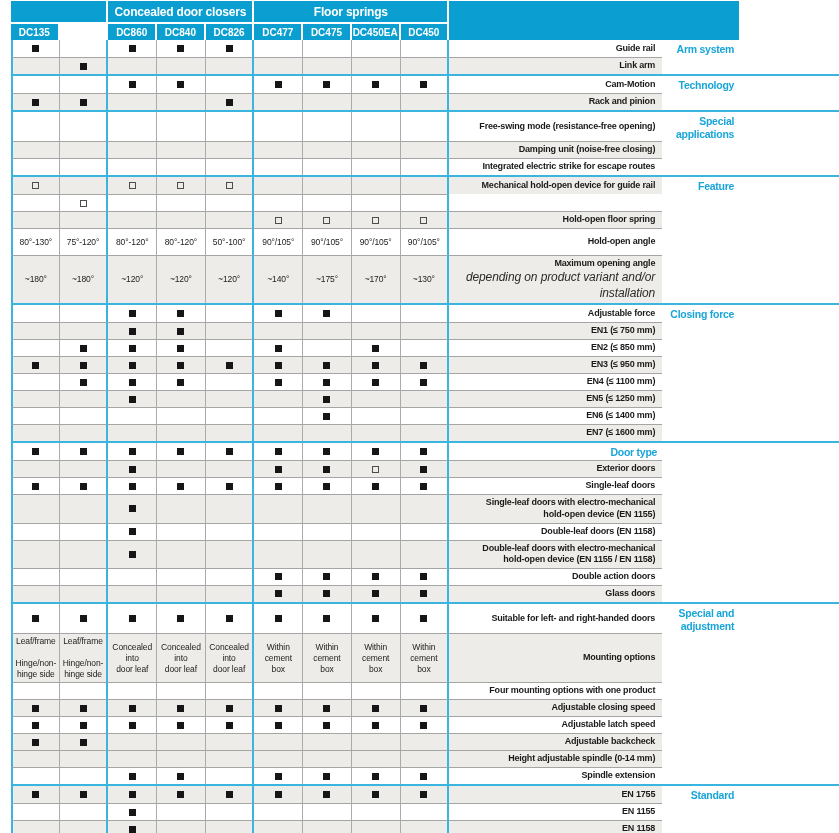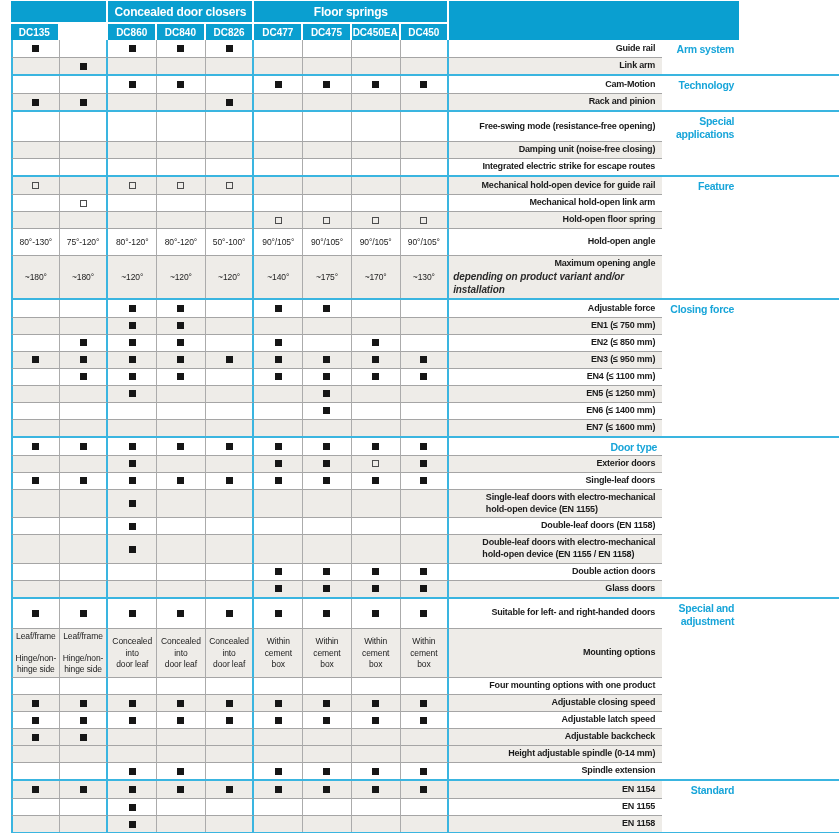--- a/index.html
+++ b/index.html
@@ -60,27 +60,27 @@
     display: flex; align-items: center; justify-content: center;
     font-size: 8.5px; letter-spacing: -0.1px; color: #222;
     text-align: center; white-space: pre-line; line-height: 1.3;
     padding: 2px 1px;
   }
   .cell:first-child { border-left: 2px solid var(--cyan); }
   .cell.gend { border-right: 2px solid var(--cyan); }
   .row.shaded .cell, .row.shaded .rlabel { background: var(--shade); }
   .rlabel {
     display: flex; flex-direction: column; justify-content: center; align-items: flex-end;
-    text-align: left; padding: 2px 7px 2px 4px;
+    text-align: right; padding: 2px 7px 2px 4px;
     font-weight: bold; font-size: 9px; letter-spacing: -0.2px;
     color: #1a1a1a; line-height: 1.3; white-space: pre-line;
   }
   .rlabel .sub {
-    font-weight: bold; font-style: italic;
-    font-size: 10px; letter-spacing: -0.1px; color: #2b2b2b;
+    font-weight: normal; font-style: italic;
+    font-size: 12px; letter-spacing: -0.1px; color: #2b2b2b;
   }
   .cat {
     padding: 3px 5px 0 0; text-align: right;
     font-weight: bold; font-size: 10.5px; letter-spacing: -0.25px;
     color: var(--catblue); line-height: 1.25; white-space: pre-line;
     background: #fff;
   }
   .sq  { width: 7px; height: 7px; background: #161616; flex: 0 0 auto; }
   .sqo { width: 7px; height: 7px; border: 1px solid #4d4d4d; background: transparent; flex: 0 0 auto; }
 </style>
@@ -219,21 +219,20 @@
         <div class="grid row">
           <div class="cell"></div>
           <div class="cell gend"><span class="sqo"></span></div>
           <div class="cell"></div>
           <div class="cell"></div>
           <div class="cell gend"></div>
           <div class="cell"></div>
           <div class="cell"></div>
           <div class="cell"></div>
           <div class="cell gend"></div>
-          <div class="rlabel"><span>Mechanical hold-open link arm</span></div>
           <div class="cat"></div>
         </div>
         <div class="grid row shaded">
           <div class="cell"></div>
           <div class="cell gend"></div>
           <div class="cell"></div>
           <div class="cell"></div>
           <div class="cell gend"></div>
           <div class="cell"><span class="sqo"></span></div>
           <div class="cell"><span class="sqo"></span></div>
@@ -613,21 +612,21 @@
         <div class="grid row shaded">
           <div class="cell"><span class="sq"></span></div>
           <div class="cell gend"><span class="sq"></span></div>
           <div class="cell"><span class="sq"></span></div>
           <div class="cell"><span class="sq"></span></div>
           <div class="cell gend"><span class="sq"></span></div>
           <div class="cell"><span class="sq"></span></div>
           <div class="cell"><span class="sq"></span></div>
           <div class="cell"><span class="sq"></span></div>
           <div class="cell gend"><span class="sq"></span></div>
-          <div class="rlabel"><span>EN 1154</span></div>
+          <div class="rlabel"><span>EN 1755</span></div>
           <div class="cat">Standard</div>
         </div>
         <div class="grid row">
           <div class="cell"></div>
           <div class="cell gend"></div>
           <div class="cell"><span class="sq"></span></div>
           <div class="cell"></div>
           <div class="cell gend"></div>
           <div class="cell"></div>
           <div class="cell"></div>

